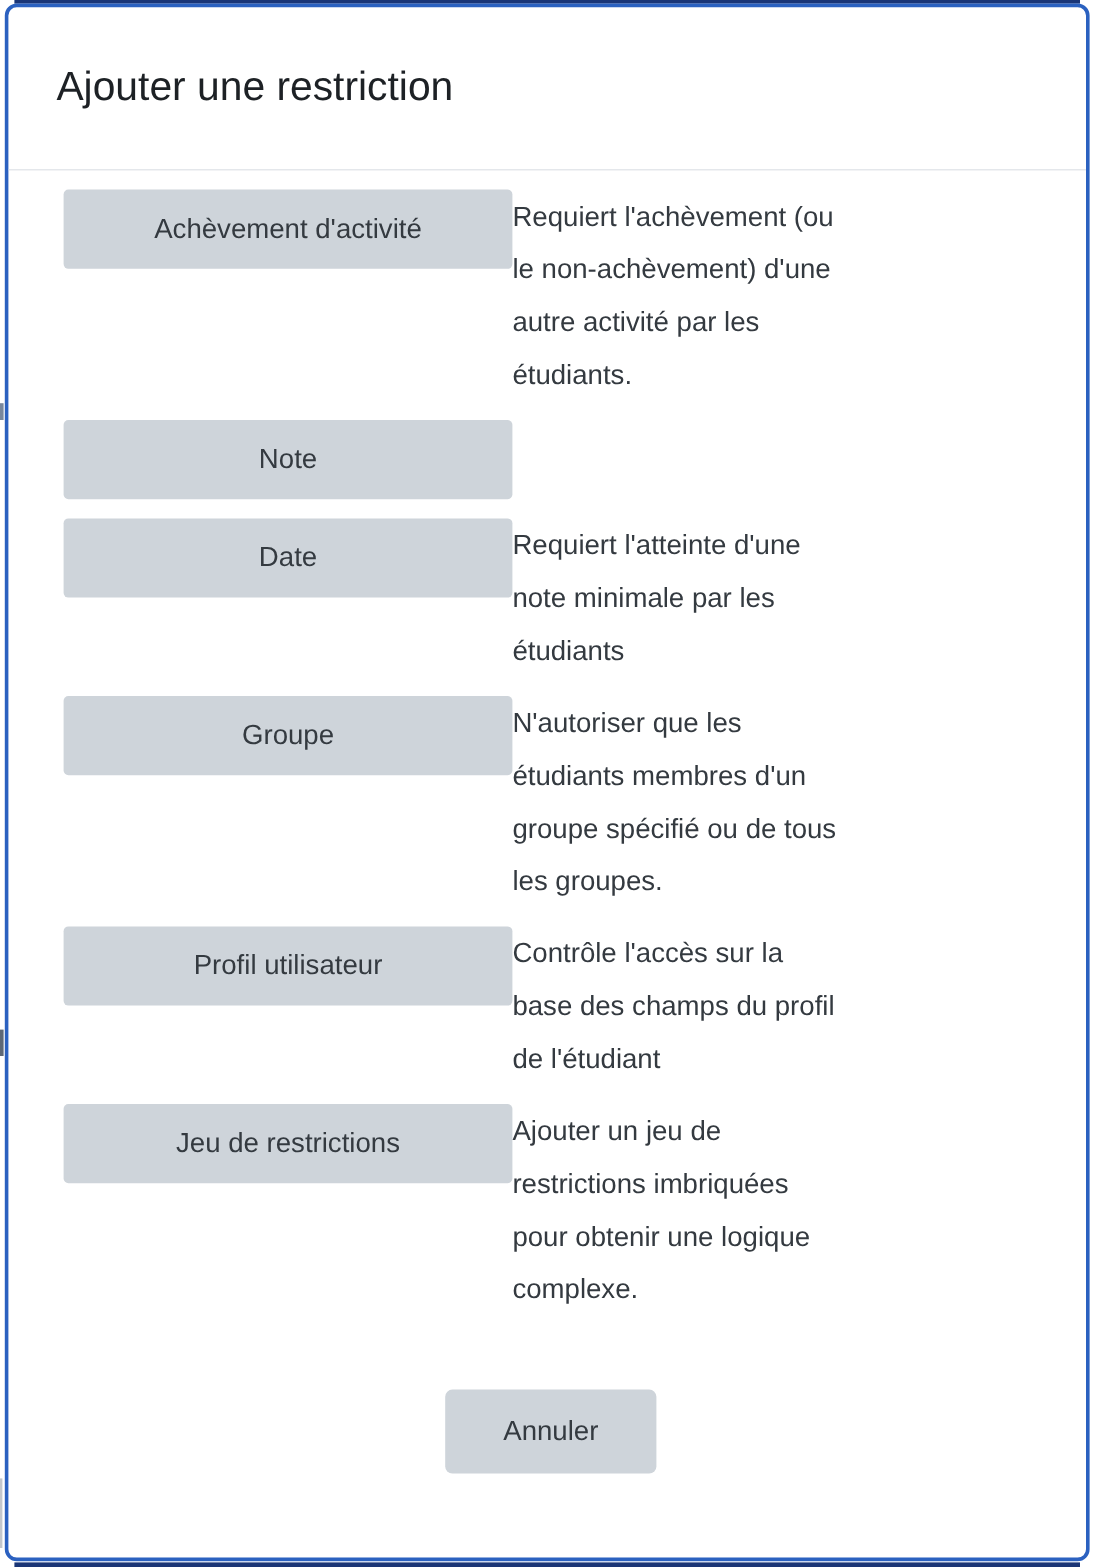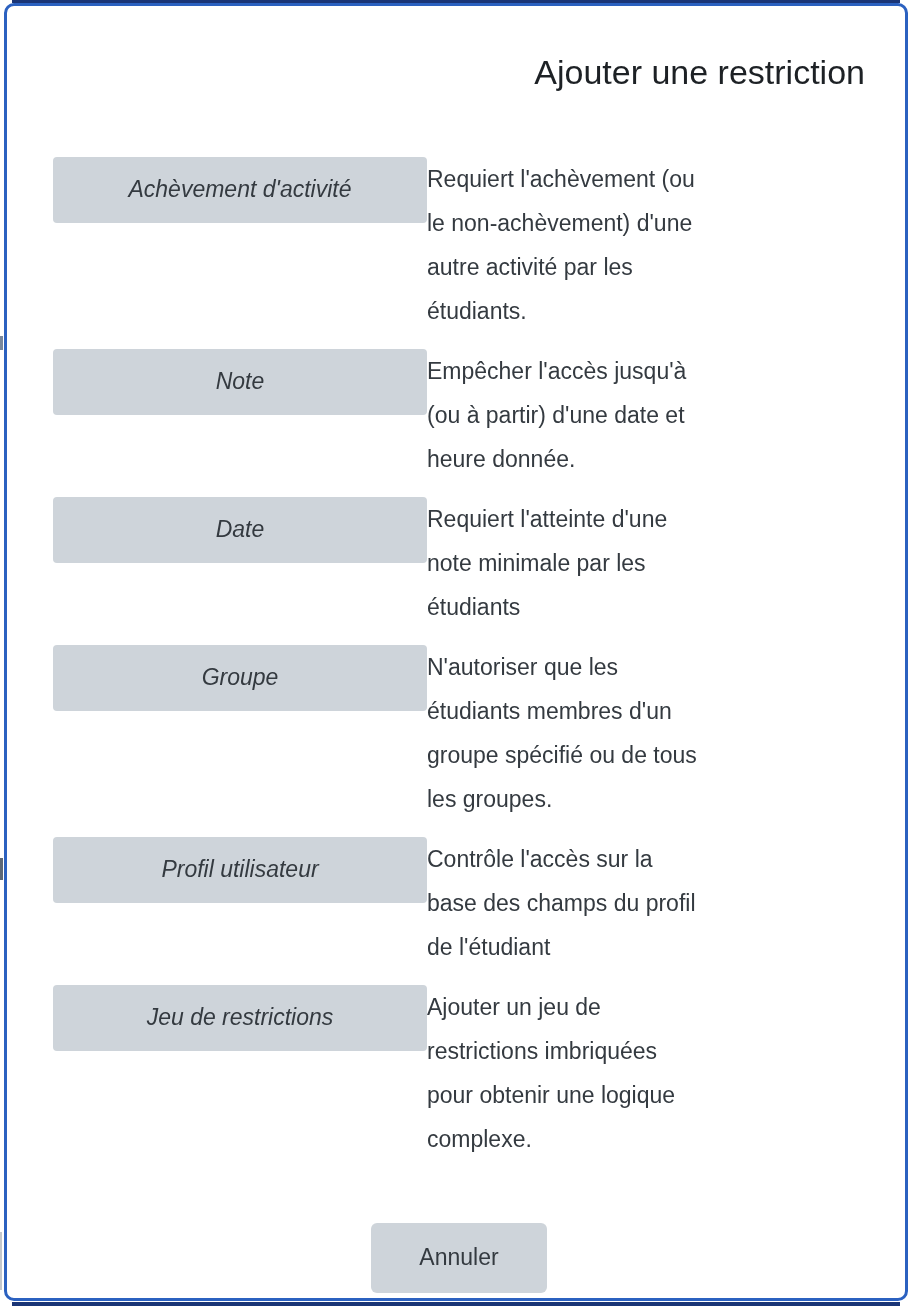--- a/index.html
+++ b/index.html
@@ -39,21 +39,21 @@
     left: 4px; right: 4px; top: 3px; bottom: 5px;
     background: #ffffff;
     border: 3px solid var(--border);
     border-radius: 10px;
     z-index: 1;
     display: flex;
     flex-direction: column;
     overflow: hidden;
   }
 
-  .dialog-header { padding: 46px 40px 48px 40px; text-align: right; }
+  .dialog-header { padding: 46px 40px 48px 40px; }
   .dialog-title {
     font-size: 34px;
     font-weight: 400;
     line-height: 1.2;
     color: var(--title-color);
   }
   .header-divider { height: 1px; background: var(--divider); width: 100%; }
 
   .dialog-body { padding: 16px 40px 0 46px; flex: 1 1 auto; }
 
@@ -71,21 +71,20 @@
     color: var(--button-text);
     border: none;
     border-radius: 4px;
     font-family: inherit;
     font-size: 23px;
     line-height: 1.3;
     cursor: pointer;
     display: inline-flex;
     align-items: center;
     justify-content: center;
-    font-style: italic;
   }
   .restriction-description {
     flex: 1 1 auto;
     font-size: 23px;
     line-height: 44px;
     color: var(--text);
     white-space: pre-line;
   }
 
   .dialog-footer {
@@ -127,23 +126,20 @@
     <div class="restriction-row">
       <button type="button" class="restriction-button">Achèvement d'activité</button>
       <div class="restriction-description">Requiert l'achèvement (ou
 le non-achèvement) d'une
 autre activité par les
 étudiants.</div>
     </div>
 
     <div class="restriction-row">
       <button type="button" class="restriction-button">Note</button>
-      <div class="restriction-description">Empêcher l'accès jusqu'à
-(ou à partir) d'une date et
-heure donnée.</div>
     </div>
 
     <div class="restriction-row">
       <button type="button" class="restriction-button">Date</button>
       <div class="restriction-description">Requiert l'atteinte d'une
 note minimale par les
 étudiants</div>
     </div>
 
     <div class="restriction-row">

